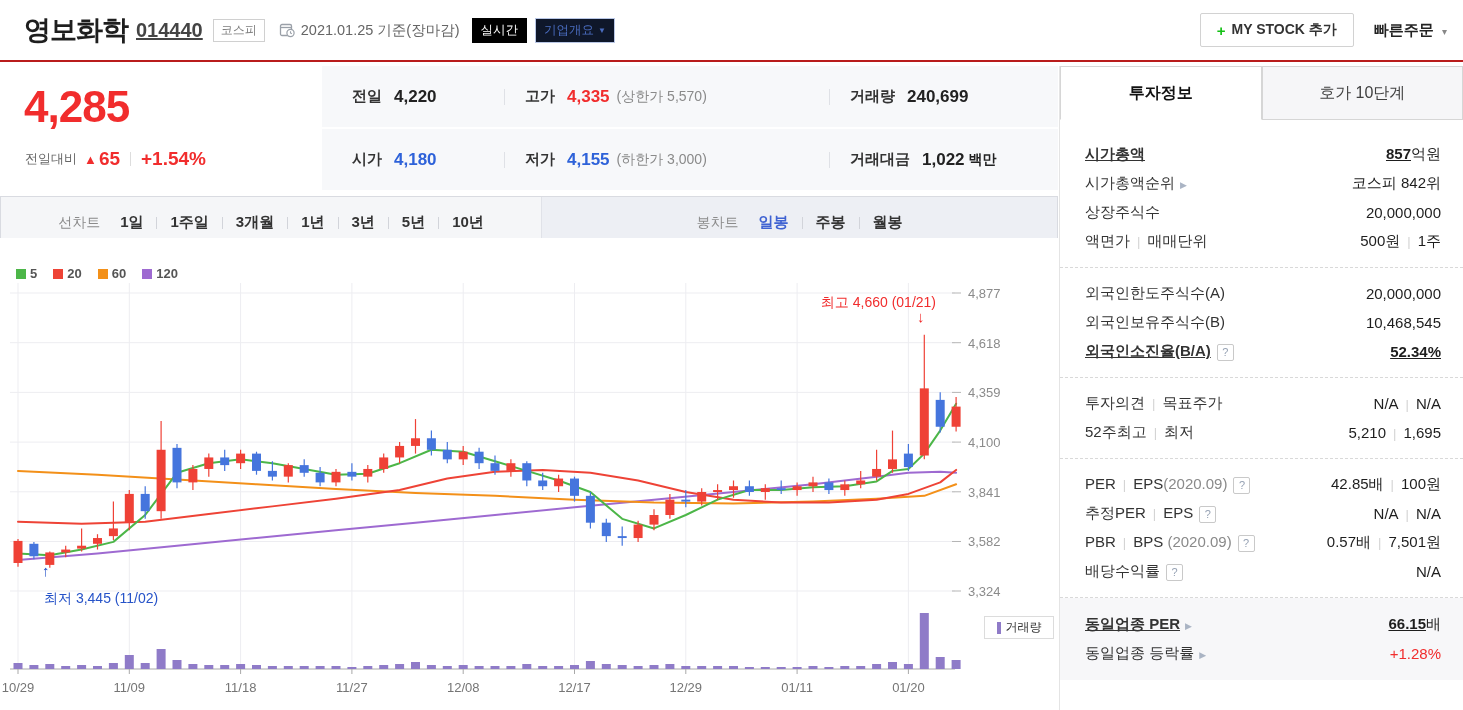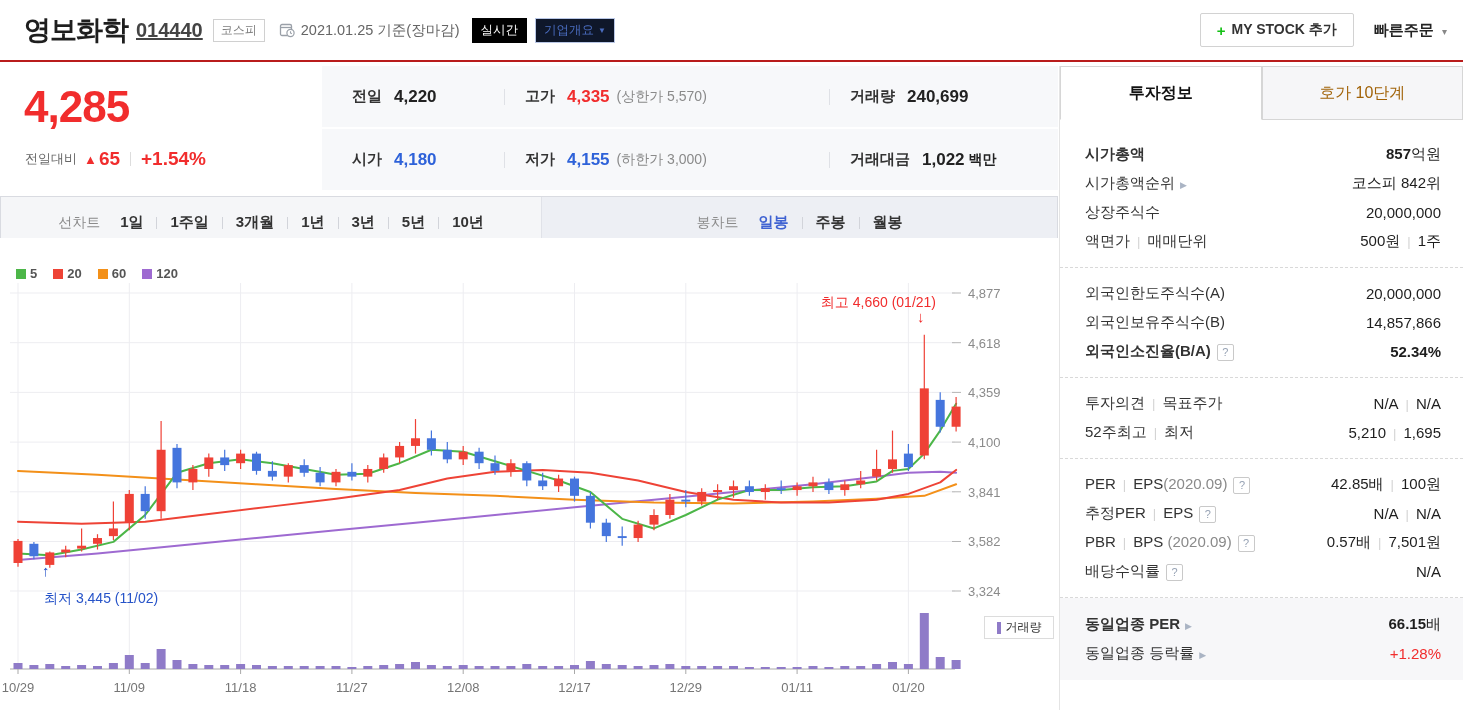--- a/index.html
+++ b/index.html
@@ -71,30 +71,30 @@
   .anno.low{left:44px;top:352px;color:#2653c8;}
   .low-ar{left:42px;top:324px;color:#2653c8;}
   .vol-legend{position:absolute;left:984px;top:378px;width:68px;height:21px;border:1px solid #dcdcdc;
               background:#fff;display:flex;align-items:center;justify-content:center;gap:5px;
               font-size:12px;color:#333;}
   .vl-bar{width:4px;height:12px;background:#8f7bc8;}
   
   .rpanel{position:absolute;left:1059px;top:66px;width:404px;height:644px;border-left:1px solid #e4e4e4;
           box-sizing:border-box;background:#fff;}
   .rtabs{display:flex;height:54px;}
-  .rtab{flex:1;display:flex;align-items:center;justify-content:center;font-size:16px;color:#a16207;
+  .rtab{flex:1;display:flex;align-items:center;justify-content:center;font-size:16px;color:#404040;
         background:#f6f6f8;border:1px solid #d6d6d6;box-sizing:border-box;cursor:pointer;}
   .rtab.active{background:#fff;font-weight:bold;color:#111;border-bottom-color:#fff;}
   .isec{padding:11px 0;}
   #info-sections > .isec:first-child{padding-top:20px;}
   .isec.gray{background:#f7f7f9;padding:12px 0;}
   .irow{height:29px;display:flex;align-items:center;justify-content:space-between;
         padding:0 22px 0 25px;font-size:15px;color:#333;}
   .ival{color:#1e1e1e;text-align:right;}
-  .seg.b{font-weight:bold;}
+  .seg.b{font-weight:bold;text-decoration:underline;}
   .seg.muted{color:#8a8a8a;}
   .seg.red{color:#f12d2d;}
   .seg-pipe{color:#d3d3d3;margin:0 7px;font-size:13px;}
   .help-icon{display:inline-block;width:15px;height:15px;line-height:14px;text-align:center;
              border:1px solid #c9c9c9;color:#96a2b4;background:#fff;font-size:11px;margin-left:6px;
              border-radius:2px;cursor:pointer;}
   .seg-arrow{color:#aab4c4;font-size:9px;margin-left:5px;}
   .dash-divider{border-top:1px dashed #d9d9d9;}
 </style>
 </head>
@@ -499,21 +499,21 @@
           </div>
         </div>
         <div class="dash-divider"></div>
         <div class="isec">
           <div class="irow">
             <span class="ilabel"><span class="seg">외국인한도주식수(A)</span></span>
             <span class="ival"><span class="seg">20,000,000</span></span>
           </div>
           <div class="irow">
             <span class="ilabel"><span class="seg">외국인보유주식수(B)</span></span>
-            <span class="ival"><span class="seg">14,857,866</span></span>
+            <span class="ival"><span class="seg">10,468,545</span></span>
           </div>
           <div class="irow">
             <span class="ilabel"><span class="seg b">외국인소진율(B/A)</span><span class="help-icon">?</span></span>
             <span class="ival"><span class="seg b">52.34%</span></span>
           </div>
         </div>
         <div class="dash-divider"></div>
         <div class="isec">
           <div class="irow">
             <span class="ilabel"><span class="seg">투자의견</span><span class="seg-pipe">|</span><span class="seg">목표주가</span></span>

